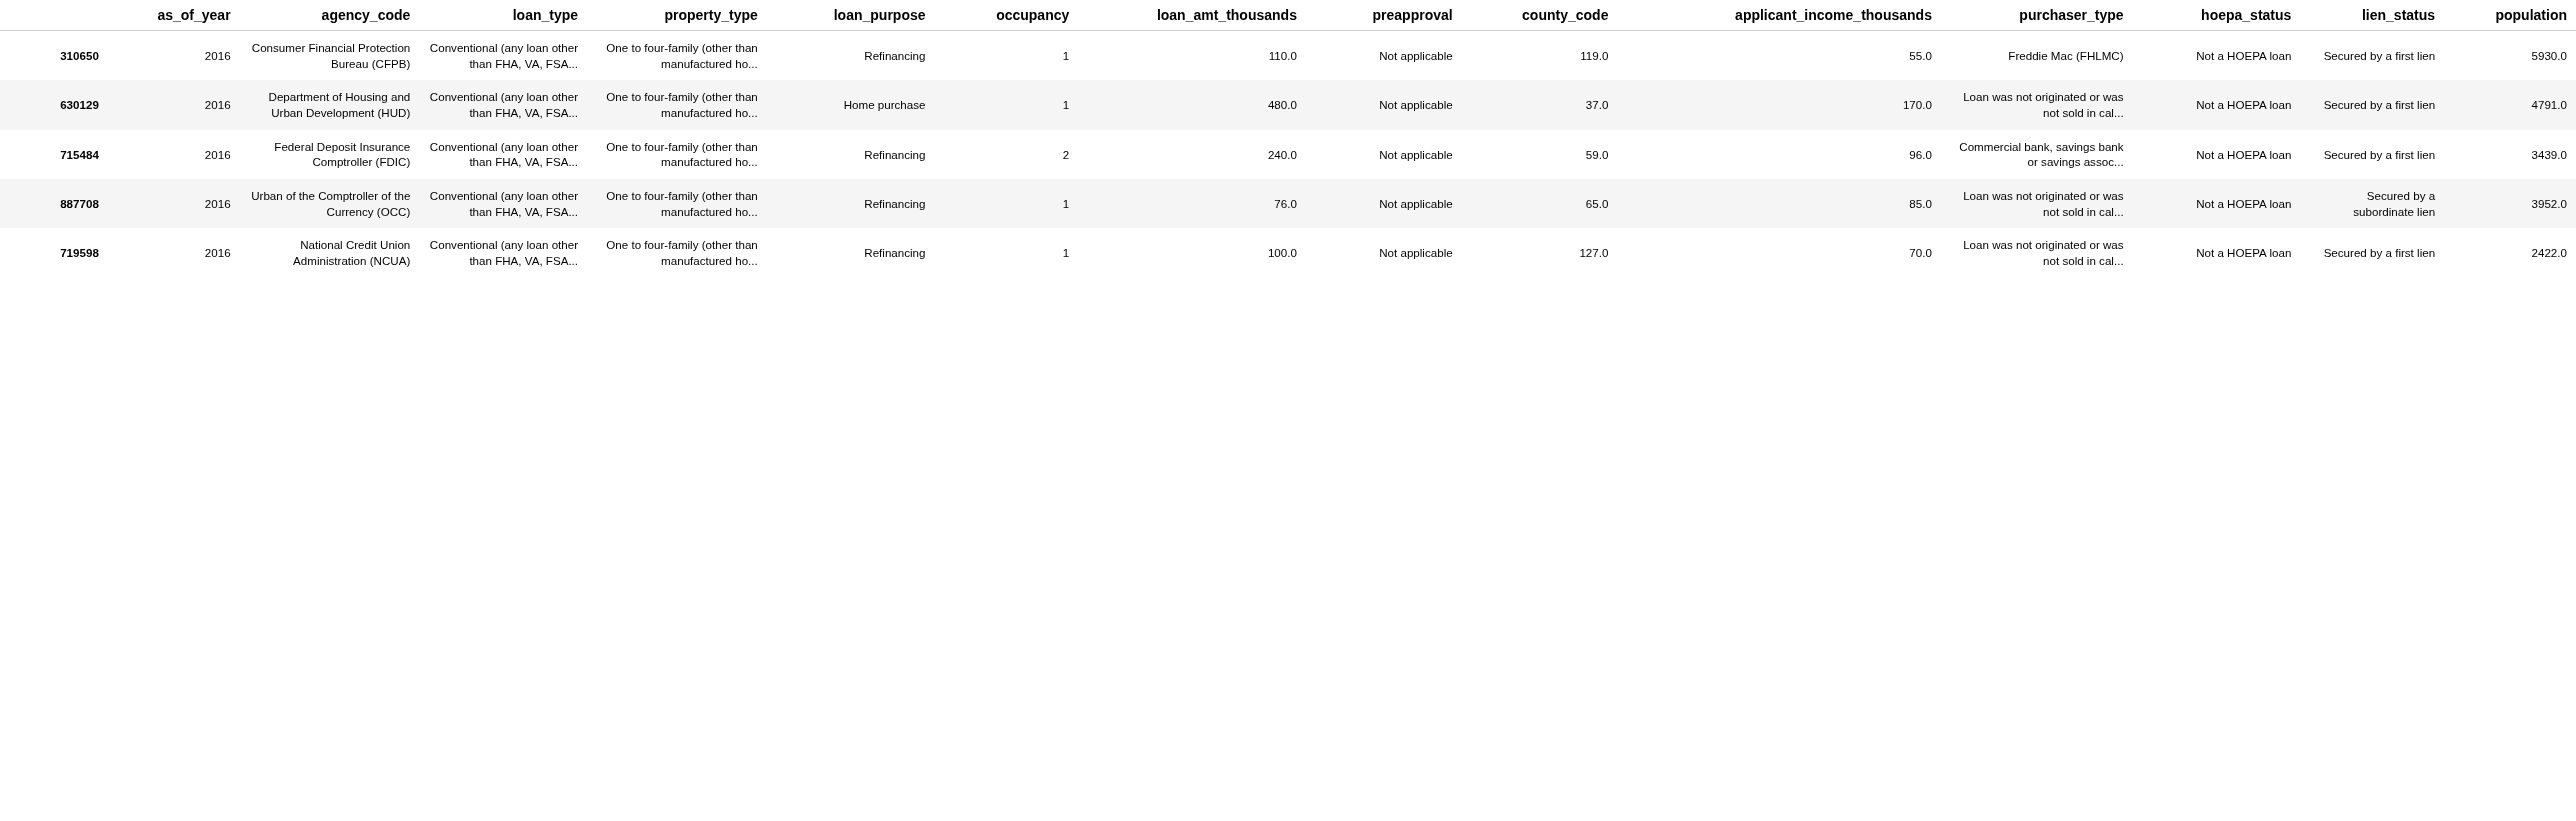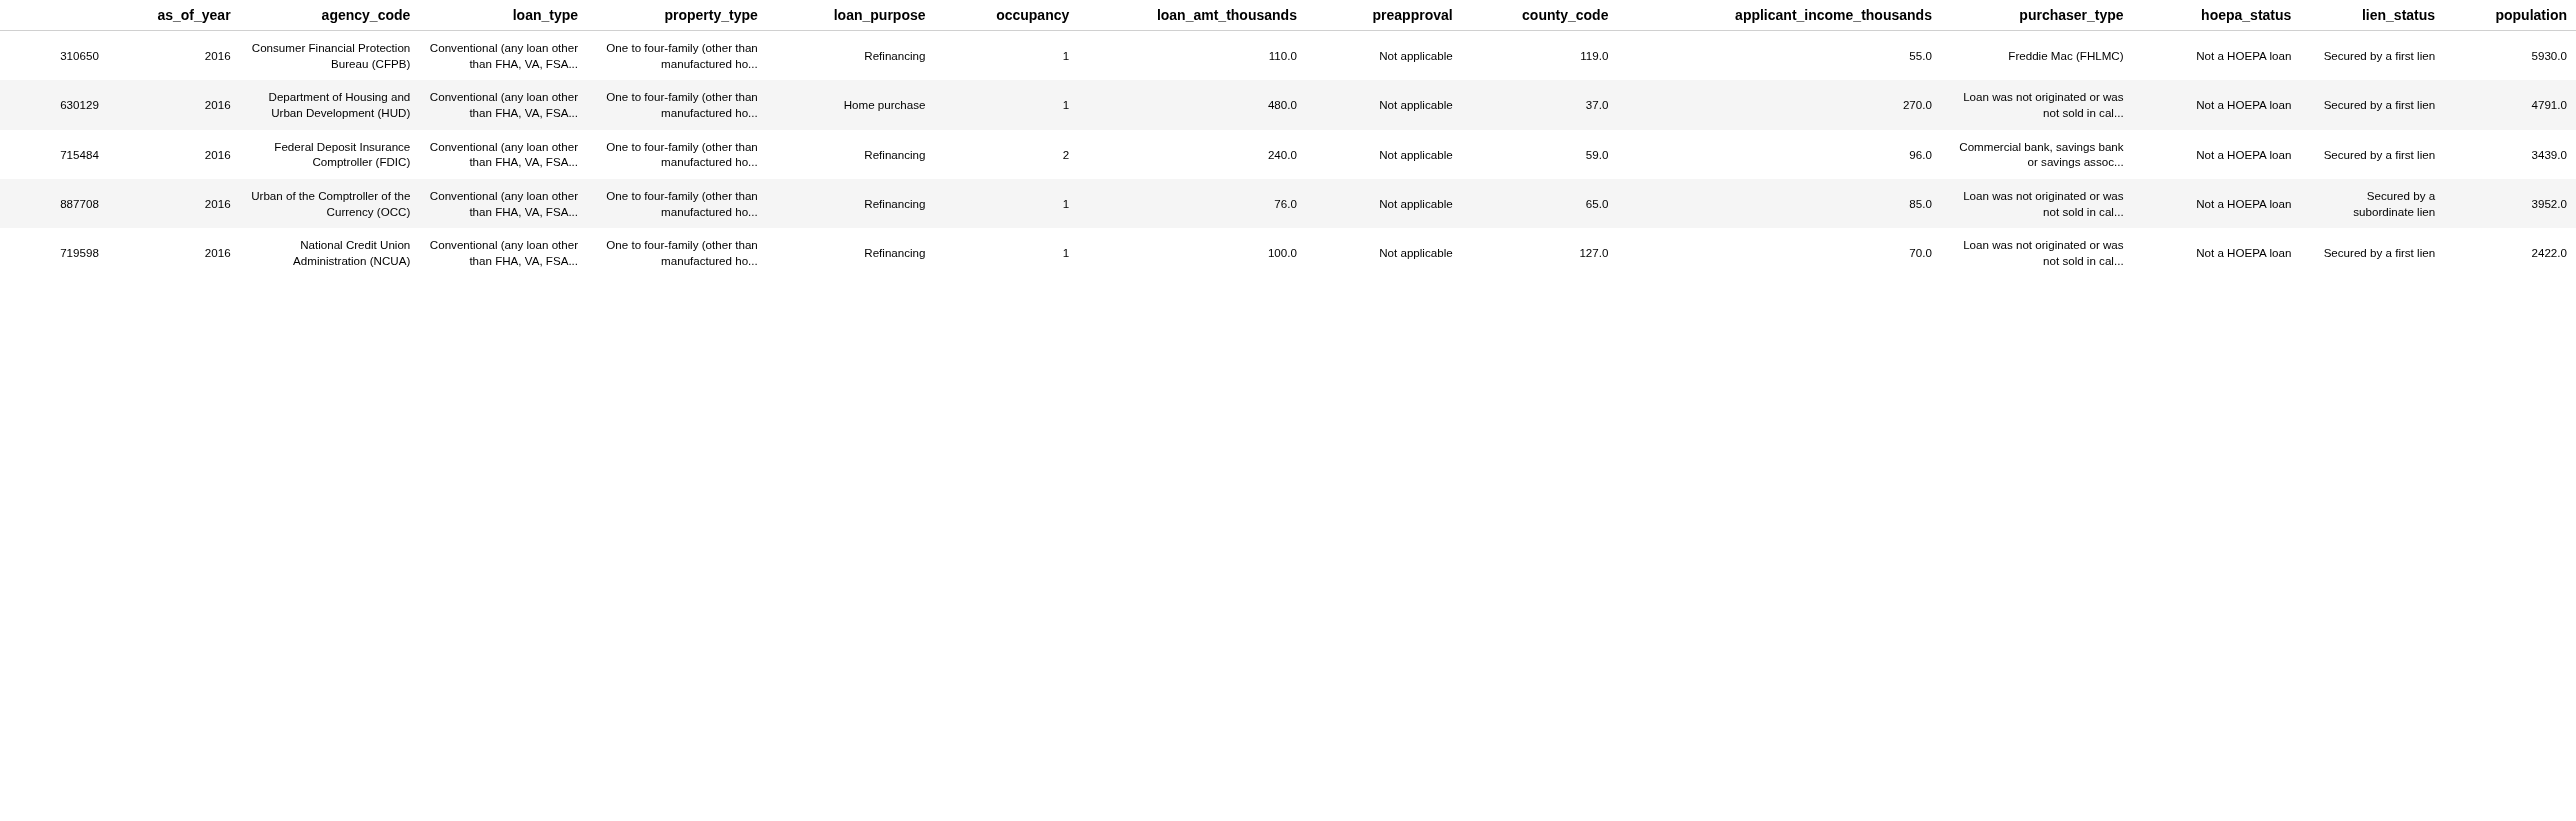--- a/index.html
+++ b/index.html
@@ -27,21 +27,21 @@
     }
     thead th.idx { text-align: right; }
     tbody td {
       padding: 9px 9px;
       text-align: right;
       vertical-align: middle;
       font-size: 11.6px;
       line-height: 1.35;
     }
     tbody td.idx {
-      font-weight: 400;
+      font-weight: 700;
       text-align: right;
       white-space: nowrap;
     }
     tbody tr:nth-child(even) { background: #f5f5f5; }
     tbody tr:nth-child(odd) { background: #ffffff; }
     .col-idx { width: 4.5%; }
     .col-year { width: 5.5%; }
     .col-agency { width: 7.5%; }
     .col-loantype { width: 7%; }
     .col-proptype { width: 7.5%; }
@@ -118,21 +118,21 @@
       <td class="idx">630129</td>
       <td>2016</td>
       <td>Department of Housing and Urban Development (HUD)</td>
       <td>Conventional (any loan other than FHA, VA, FSA...</td>
       <td>One to four-family (other than manufactured ho...</td>
       <td>Home purchase</td>
       <td>1</td>
       <td>480.0</td>
       <td>Not applicable</td>
       <td>37.0</td>
-      <td>270.0</td>
+      <td>170.0</td>
       <td>Loan was not originated or was not sold in cal...</td>
       <td>Not a HOEPA loan</td>
       <td>Secured by a first lien</td>
       <td>4791.0</td>
     </tr>
     <tr>
       <td class="idx">715484</td>
       <td>2016</td>
       <td>Federal Deposit Insurance Comptroller (FDIC)</td>
       <td>Conventional (any loan other than FHA, VA, FSA...</td>

